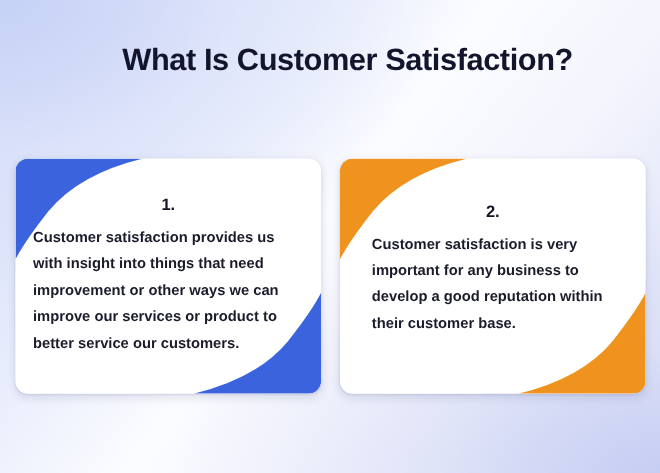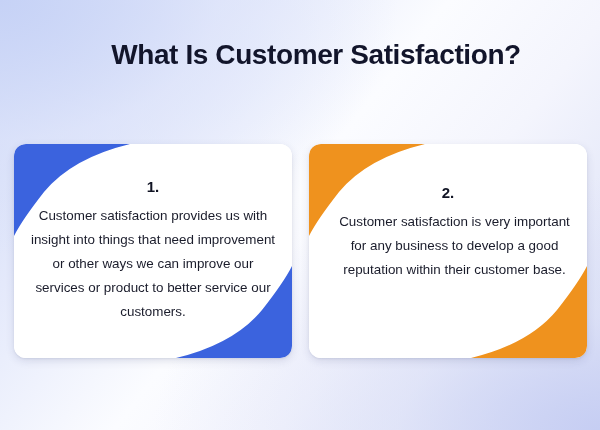--- a/index.html
+++ b/index.html
@@ -104,22 +104,22 @@
     font-weight: bold;
     color: #111424;
     margin-bottom: 8px;
     text-align: center;
   }
 
   .card-text {
     font-size: 13.4px;
     line-height: 24px;
     color: #1a1c2b;
-    text-align: center;
     max-width: 248px;
+    font-weight: bold;
   }
 
   .card-2 .card-body { justify-content: flex-start; padding-top: 40px; }
   .card-2 .card-text { max-width: 244px; margin-left: 13px; }
 </style>
 </head>
 <body>
 
 <div class="slide">
 

